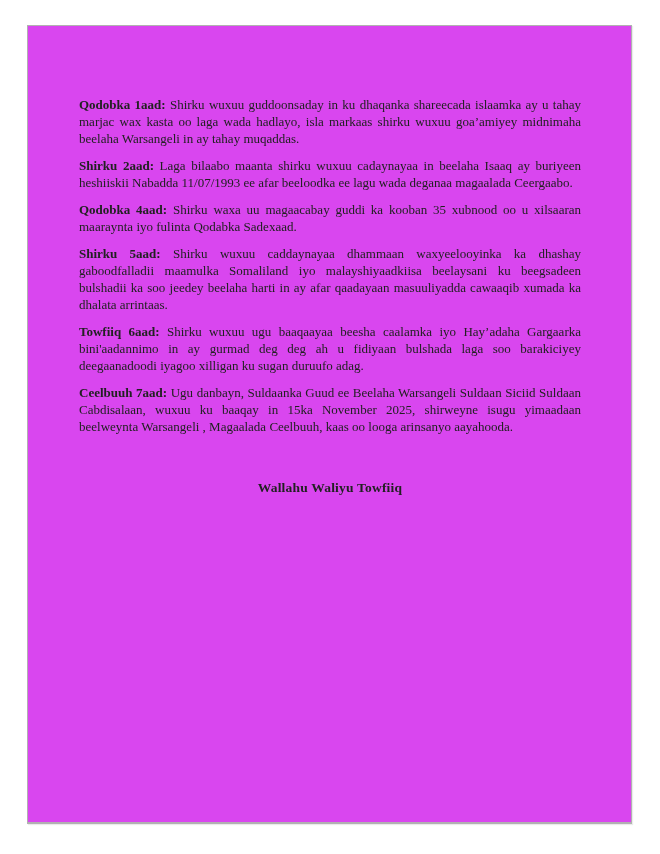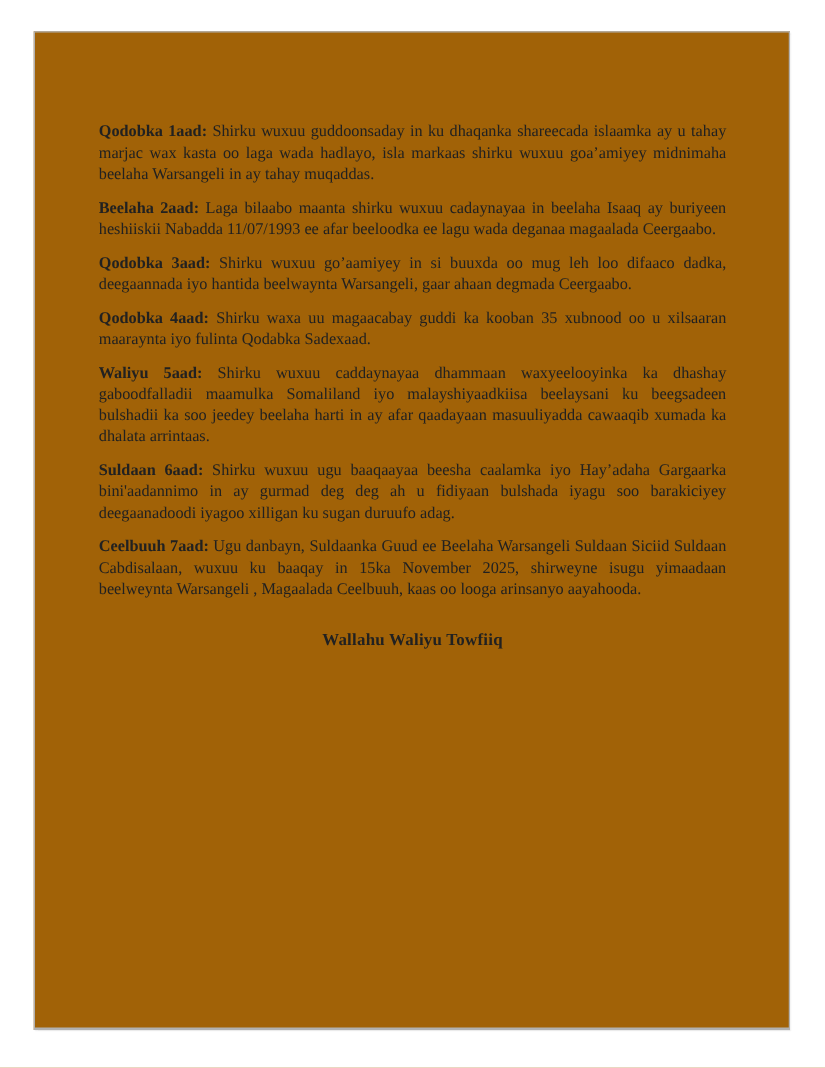--- a/index.html
+++ b/index.html
@@ -9,63 +9,62 @@
     height: 854px;
     background: #ffffff;
     overflow: hidden;
   }
   .sheet {
     position: absolute;
     left: 27px;
     top: 25px;
     width: 605px;
     height: 799px;
-    background: #a16207;
+    background: #d946ef;
     border: 1px solid var(--page_border, #b1b1b1);
     border-bottom: 2px solid var(--page_border, #a9a9a9);
     box-shadow: 1px 1px 1px rgba(0,0,0,0.08);
     box-sizing: border-box;
   }
   .content {
     padding: 70px 50px 0 51px;
     font-family: "Liberation Serif", "DejaVu Serif", serif;
     font-size: 13px;
     line-height: 17px;
     color: var(--text, #212121);
   }
   p.article {
     margin: 0 0 10px 0;
     text-align: justify;
   }
   .article-label {
     font-weight: bold;
   }
   .closing {
-    margin-top: 24px;
+    margin-top: 44px;
     text-align: center;
     font-weight: bold;
     font-size: 13.5px;
     letter-spacing: 0.2px;
   }
 </style>
 </head>
 <body>
 
 <div class="sheet">
   <div class="content">
     <div>
   <p class="article"><b class="article-label">Qodobka 1aad:</b> <span class="article-body">Shirku wuxuu guddoonsaday in ku dhaqanka shareecada islaamka ay u tahay marjac wax kasta oo laga wada hadlayo, isla markaas shirku wuxuu goa’amiyey midnimaha beelaha Warsangeli in ay tahay muqaddas.</span></p>
 
-  <p class="article"><b class="article-label">Beelaha 2aad:</b> <span class="article-body">Laga bilaabo maanta shirku wuxuu cadaynayaa in beelaha Isaaq ay buriyeen heshiiskii Nabadda 11/07/1993 ee afar beeloodka ee lagu wada deganaa magaalada Ceergaabo.</span></p>
+  <p class="article"><b class="article-label">Shirku 2aad:</b> <span class="article-body">Laga bilaabo maanta shirku wuxuu cadaynayaa in beelaha Isaaq ay buriyeen heshiiskii Nabadda 11/07/1993 ee afar beeloodka ee lagu wada deganaa magaalada Ceergaabo.</span></p>
 
-  <p class="article"><b class="article-label">Qodobka 3aad:</b> <span class="article-body">Shirku wuxuu go’aamiyey in si buuxda oo mug leh loo difaaco dadka, deegaannada iyo hantida beelwaynta Warsangeli, gaar ahaan degmada Ceergaabo.</span></p>
 
   <p class="article"><b class="article-label">Qodobka 4aad:</b> <span class="article-body">Shirku waxa uu magaacabay guddi ka kooban 35 xubnood oo u xilsaaran maaraynta iyo fulinta Qodabka Sadexaad.</span></p>
 
-  <p class="article"><b class="article-label">Waliyu 5aad:</b> <span class="article-body">Shirku wuxuu caddaynayaa dhammaan waxyeelooyinka ka dhashay gaboodfalladii maamulka Somaliland iyo malayshiyaadkiisa beelaysani ku beegsadeen bulshadii ka soo jeedey beelaha harti in ay afar qaadayaan masuuliyadda cawaaqib xumada ka dhalata arrintaas.</span></p>
+  <p class="article"><b class="article-label">Shirku 5aad:</b> <span class="article-body">Shirku wuxuu caddaynayaa dhammaan waxyeelooyinka ka dhashay gaboodfalladii maamulka Somaliland iyo malayshiyaadkiisa beelaysani ku beegsadeen bulshadii ka soo jeedey beelaha harti in ay afar qaadayaan masuuliyadda cawaaqib xumada ka dhalata arrintaas.</span></p>
 
-  <p class="article"><b class="article-label">Suldaan 6aad:</b> <span class="article-body">Shirku wuxuu ugu baaqaayaa beesha caalamka iyo Hay’adaha Gargaarka bini'aadannimo in ay gurmad deg deg ah u fidiyaan bulshada iyagu soo barakiciyey deegaanadoodi iyagoo xilligan ku sugan duruufo adag.</span></p>
+  <p class="article"><b class="article-label">Towfiiq 6aad:</b> <span class="article-body">Shirku wuxuu ugu baaqaayaa beesha caalamka iyo Hay’adaha Gargaarka bini'aadannimo in ay gurmad deg deg ah u fidiyaan bulshada laga soo barakiciyey deegaanadoodi iyagoo xilligan ku sugan duruufo adag.</span></p>
 
   <p class="article"><b class="article-label">Ceelbuuh 7aad:</b> <span class="article-body">Ugu danbayn, Suldaanka Guud ee Beelaha Warsangeli Suldaan Siciid Suldaan Cabdisalaan, wuxuu ku baaqay in 15ka November 2025, shirweyne isugu yimaadaan beelweynta Warsangeli , Magaalada Ceelbuuh, kaas oo looga arinsanyo aayahooda.</span></p>
 </div>
     <div class="closing">Wallahu Waliyu Towfiiq</div>
   </div>
 </div>
 
 </body></html>

